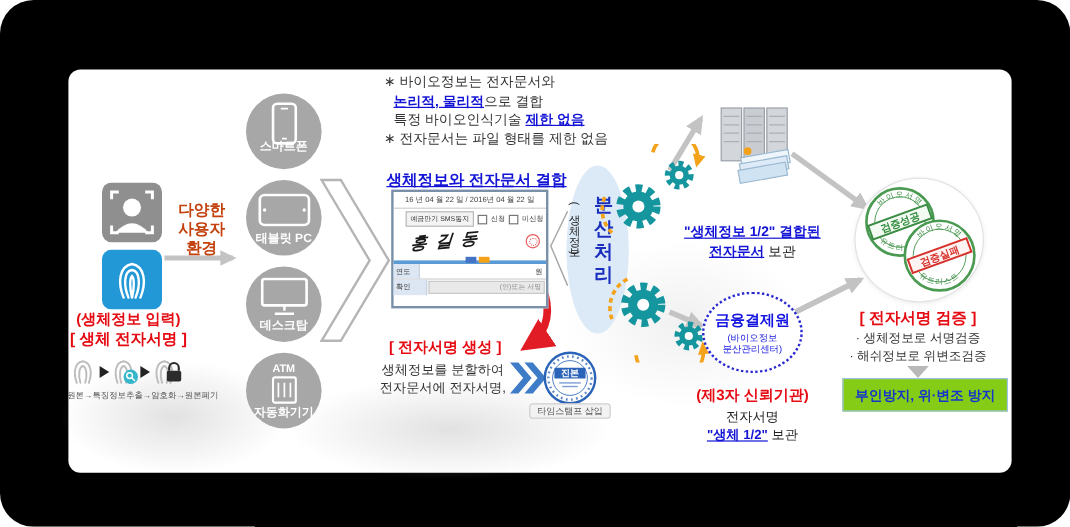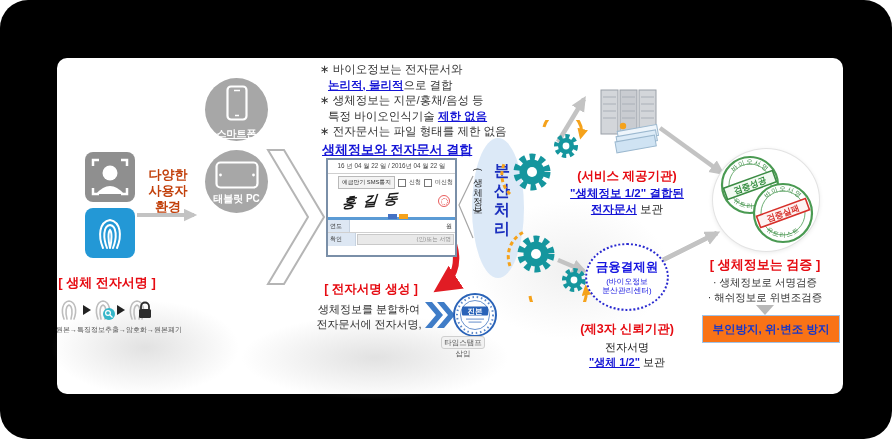--- a/index.html
+++ b/index.html
@@ -72,20 +72,21 @@
     <g stroke="#fff" stroke-width="2" fill="none" stroke-linecap="round">
       <path d="M18,40 C13,28 14,14 25,12 C36,14 37,28 32,40"></path>
       <path d="M22,40 C18,30 18,18 25,17 C32,18 32,30 28,40"></path>
       <path d="M25,40 C23,32 23,24 25,22 C27,24 27,32 25,40"></path>
     </g>
   </svg>
   <div class="abs ctr pre" style="left:140px;top:167px;width:56px;font-size:13px;font-weight:bold;color:#c2410c;line-height:16px;">다양한
 사용자
 환경</div>
 
+  <div class="abs ctr red" style="left:56px;top:258px;width:102px;font-size:12.5px;">(생체정보 입력)</div>
   <div class="abs ctr red" style="left:53px;top:274px;width:108px;font-size:13px;">[ 생체 전자서명 ]</div>
 
   <svg class="abs" style="left:58px;top:297px;" width="100" height="28">
     <g stroke="#bdbdbd" stroke-width="1.6" fill="none" stroke-linecap="round">
       <path d="M6,22 C3,14 4,5 11,4 C18,5 19,14 16,22"></path>
         <path d="M9,22 C7,15 8,9 11,8 C14,9 15,15 13,22"></path>
       <path d="M40,22 C37,14 38,5 45,4 C52,5 53,14 50,22"></path>
         <path d="M43,22 C41,15 42,9 45,8 C48,9 49,15 47,22"></path>
       <path d="M74,22 C71,14 72,5 79,4 C86,5 87,14 84,22"></path>
         <path d="M77,22 C75,15 76,9 79,8 C82,9 83,15 81,22"></path>
@@ -101,39 +102,56 @@
     </g>
   </svg>
   <div class="abs" style="left:56px;top:325px;width:130px;font-size:7px;color:#555;">원본→특징정보추출→암호화→원본폐기</div>
 
   <div class="circle" style="left:205px;top:78px;">
     <svg class="abs" style="left:21px;top:7px;" width="22" height="36">
       <rect x="1.5" y="1.5" width="19" height="33" rx="3.5" stroke="#fff" stroke-width="2.2" fill="none"></rect>
       <line x1="8" y1="5.5" x2="14" y2="5.5" stroke="#fff" stroke-width="1.5"></line>
       <line x1="9" y1="30.5" x2="13" y2="30.5" stroke="#fff" stroke-width="1.5"></line>
     </svg>
-    <span class="dlabel" style="bottom:0;text-decoration:underline;">스마트폰</span>
+    <span class="dlabel" style="bottom:12px;">스마트폰</span>
   </div>
   <div class="circle" style="left:205px;top:150px;">
     <svg class="abs" style="left:10px;top:11px;" width="44" height="28">
       <rect x="1.5" y="1.5" width="41" height="25" rx="4" stroke="#fff" stroke-width="2.2" fill="none"></rect>
       <circle cx="38.5" cy="14" r="1.4" fill="#fff"></circle>
         <circle cx="5.5" cy="14" r="1.4" fill="#fff"></circle>
     </svg>
     <span class="dlabel" style="bottom:7px;">태블릿 PC</span>
   </div>
+  <div class="circle" style="left:205px;top:222px;">
+    <svg class="abs" style="left:12px;top:9px;" width="40" height="32">
+      <rect x="1.5" y="1.5" width="37" height="22" rx="2" stroke="#fff" stroke-width="2.2" fill="none"></rect>
+      <line x1="20" y1="24" x2="20" y2="28" stroke="#fff" stroke-width="2"></line>
+      <path d="M12,30.5 H28" stroke="#fff" stroke-width="2.2"></path>
+    </svg>
+    <span class="dlabel" style="bottom:7px;">데스크탑</span>
+  </div>
+  <div class="circle" style="left:205px;top:294px;">
+    <span class="dlabel" style="top:8px;font-size:9px;">ATM</span>
+    <svg class="abs" style="left:21px;top:19px;" width="22" height="24">
+      <rect x="1.5" y="1.5" width="19" height="21" rx="1.5" stroke="#fff" stroke-width="1.8" fill="none"></rect>
+      <line x1="6" y1="6" x2="6" y2="18" stroke="#fff" stroke-width="1.4"></line>
+      <line x1="11" y1="6" x2="11" y2="18" stroke="#fff" stroke-width="1.4"></line>
+      <line x1="16" y1="6" x2="16" y2="18" stroke="#fff" stroke-width="1.4"></line>
+    </svg>
+    <span class="dlabel" style="bottom:6px;">자동화기기</span>
+  </div>
 
   <svg class="abs" style="left:266px;top:148px;" width="62" height="140">
     <polygon points="2,2 18,2 58,69 18,136 2,136 42,69" fill="#fff" stroke="#b5b5b5" stroke-width="2"></polygon>
   </svg>
 
   <div class="abs note" style="left:320px;top:62px;width:190px;">
     <div>∗ 바이오정보는 전자문서와</div>
     <div style="padding-left:8px;"><span class="blue ul b">논리적, 물리적</span><span>으로 결합</span></div>
-    <div>∗ 생체정보는 지문/홍채/음성 등</div>
     <div style="padding-left:8px;"><span>특정 바이오인식기술 </span><span class="blue ul b">제한 없음</span></div>
     <div>∗ 전자문서는 파일 형태를 제한 없음</div>
   </div>
   <div class="abs blue ul b" style="left:322px;top:141px;font-size:13px;">생체정보와 전자문서 결합</div>
 
   <div class="form">
     <div class="ctr" style="padding-top:2px;font-size:6.3px;color:#444;">16 년  04 월  22 일 /    2016년  04 월  22 일</div>
     <div style="border-top:1px solid #cfcfcf;margin-top:2px;"></div>
     <div style="display:flex;align-items:center;gap:3px;padding:2px 0 0 10px;">
       <span style="border:1px solid #b9b9b9;background:#f3f3f3;padding:1px 3px;font-size:5.8px;">예금만기 SMS통지</span>
@@ -222,21 +240,20 @@
           <line x1="48" y1="30" x2="61" y2="30"></line>
       </g>
     </g>
     <g transform="rotate(-10 45 52)">
       <rect x="26" y="40" width="40" height="11" fill="#eef5fb" stroke="#9bb8cf"></rect>
       <rect x="24" y="45" width="40" height="11" fill="#dcebf7" stroke="#9bb8cf"></rect>
       <rect x="22" y="50" width="40" height="11" fill="#cfe3f3" stroke="#9bb8cf"></rect>
     </g>
     <circle cx="30" cy="38" r="3.2" fill="#f5a21b"></circle>
   </svg>
-  <div class="abs ctr red" style="left:568px;top:168px;width:118px;font-size:12.5px;">(서비스 제공기관)</div>
   <div class="abs ctr blue ul b" style="left:560px;top:186px;width:134px;font-size:11.5px;">"생체정보 1/2" 결합된</div>
   <div class="abs ctr" style="left:585px;top:243px;width:84px;height:68px;border:2.5px dotted #2a2ad0;border-radius:50%;
        background:#fff;box-sizing:border-box;display:flex;flex-direction:column;justify-content:center;">
     <div class="b" style="font-size:12.5px;color:#1414e0;">금융결제원</div>
     <div class="pre" style="font-size:7.8px;color:#1414e0;line-height:9px;margin-top:1px;">(바이오정보
 분산관리센터)</div>
   </div>
 
   <div class="abs ctr" style="left:560px;top:202px;width:134px;font-size:11.5px;color:#222;">
     <span class="blue ul b">전자문서</span><span> 보관</span>
@@ -270,27 +287,27 @@
         <path id="t2" d="M9,31 A22,22 0 0 1 53,31"></path>
         <path id="b2" d="M7,31 A24,24 0 0 0 55,31"></path>
       </defs>
     <text font-size="6.5" fill="#3b8c44" letter-spacing="1"><textPath href="#t2" startOffset="50%" text-anchor="middle">바이오서명</textPath></text>
     <text font-size="6.5" fill="#3b8c44" letter-spacing="1"><textPath href="#b2" startOffset="50%" text-anchor="middle">유트러스트</textPath></text>
     <g transform="rotate(-20 31 31)">
       <rect x="5" y="25" width="52" height="12" fill="#fdf3f2" stroke="#d7302a" stroke-width="1.6"></rect>
       <text x="31" y="34.2" text-anchor="middle" font-size="8.5" font-weight="bold" fill="#d7302a">검증실패</text>
     </g>
   </svg>
-  <div class="abs ctr red" style="left:702px;top:256px;width:126px;font-size:13px;">[ 생체정보는 검증 ]</div>
+  <div class="abs ctr red" style="left:702px;top:256px;width:126px;font-size:13px;">[ 전자서명 검증 ]</div>
   <div class="abs ctr" style="left:698px;top:275px;width:134px;font-size:10.5px;color:#333;line-height:15px;">
     <div>· 생체정보로 서명검증</div>
     <div>· 해쉬정보로 위변조검증</div>
   </div>
   <div class="abs tri-down" style="left:756px;top:305px;"></div>
-  <div class="abs ctr" style="left:702px;top:315px;width:138px;height:28px;border:1px solid #9fc3e8;background:#f97316;
+  <div class="abs ctr" style="left:702px;top:315px;width:138px;height:28px;border:1px solid #9fc3e8;background:#84cc16;
        box-sizing:border-box;display:flex;align-items:center;justify-content:center;">
     <span class="b" style="font-size:11.5px;color:#1536cc;">부인방지, 위·변조 방지</span>
   </div>
 
   <div class="abs ctr red" style="left:316px;top:281px;width:110px;font-size:12.5px;">[ 전자서명 생성 ]</div>
   <div class="abs ctr" style="left:310px;top:302px;width:118px;font-size:11px;color:#333;line-height:15px;">
     <div>생체정보를 분할하여</div>
     <div>전자문서에 전자서명,</div>
   </div>
   <svg class="abs" style="left:424px;top:301px;" width="32" height="28">
@@ -299,16 +316,16 @@
   </svg>
   <svg class="abs" style="left:452px;top:292px;" width="46" height="46">
     <circle cx="23" cy="23" r="21" fill="#fff" stroke="#2a63b8" stroke-width="2"></circle>
     <circle cx="23" cy="23" r="18" fill="none" stroke="#2a63b8" stroke-width="2" stroke-dasharray="1.5 2.8" opacity=".75"></circle>
     <circle cx="23" cy="23" r="14.5" fill="none" stroke="#2a63b8" stroke-width="0.7"></circle>
     <rect x="10" y="14.5" width="26" height="9" rx="1" fill="#2a63b8"></rect>
     <text x="23" y="21.6" text-anchor="middle" font-size="7.5" font-weight="bold" fill="#fff">진본</text>
     <rect x="14" y="26.5" width="18" height="1.2" fill="#2a63b8" opacity=".6"></rect>
     <rect x="16.5" y="29.5" width="13" height="1.2" fill="#2a63b8" opacity=".6"></rect>
   </svg>
-  <div class="abs ctr" style="left:441px;top:336px;width:44px;height:13px;border:1px solid #cfcfcf;background:#f2f2f2;
+  <div class="abs ctr" style="left:441px;top:336px;width:68px;height:13px;border:1px solid #cfcfcf;background:#f2f2f2;
        border-radius:3px;box-sizing:border-box;font-size:7.5px;color:#555;line-height:11px;">타임스탬프 삽입</div>
 
 </div>
 
 </body></html>

